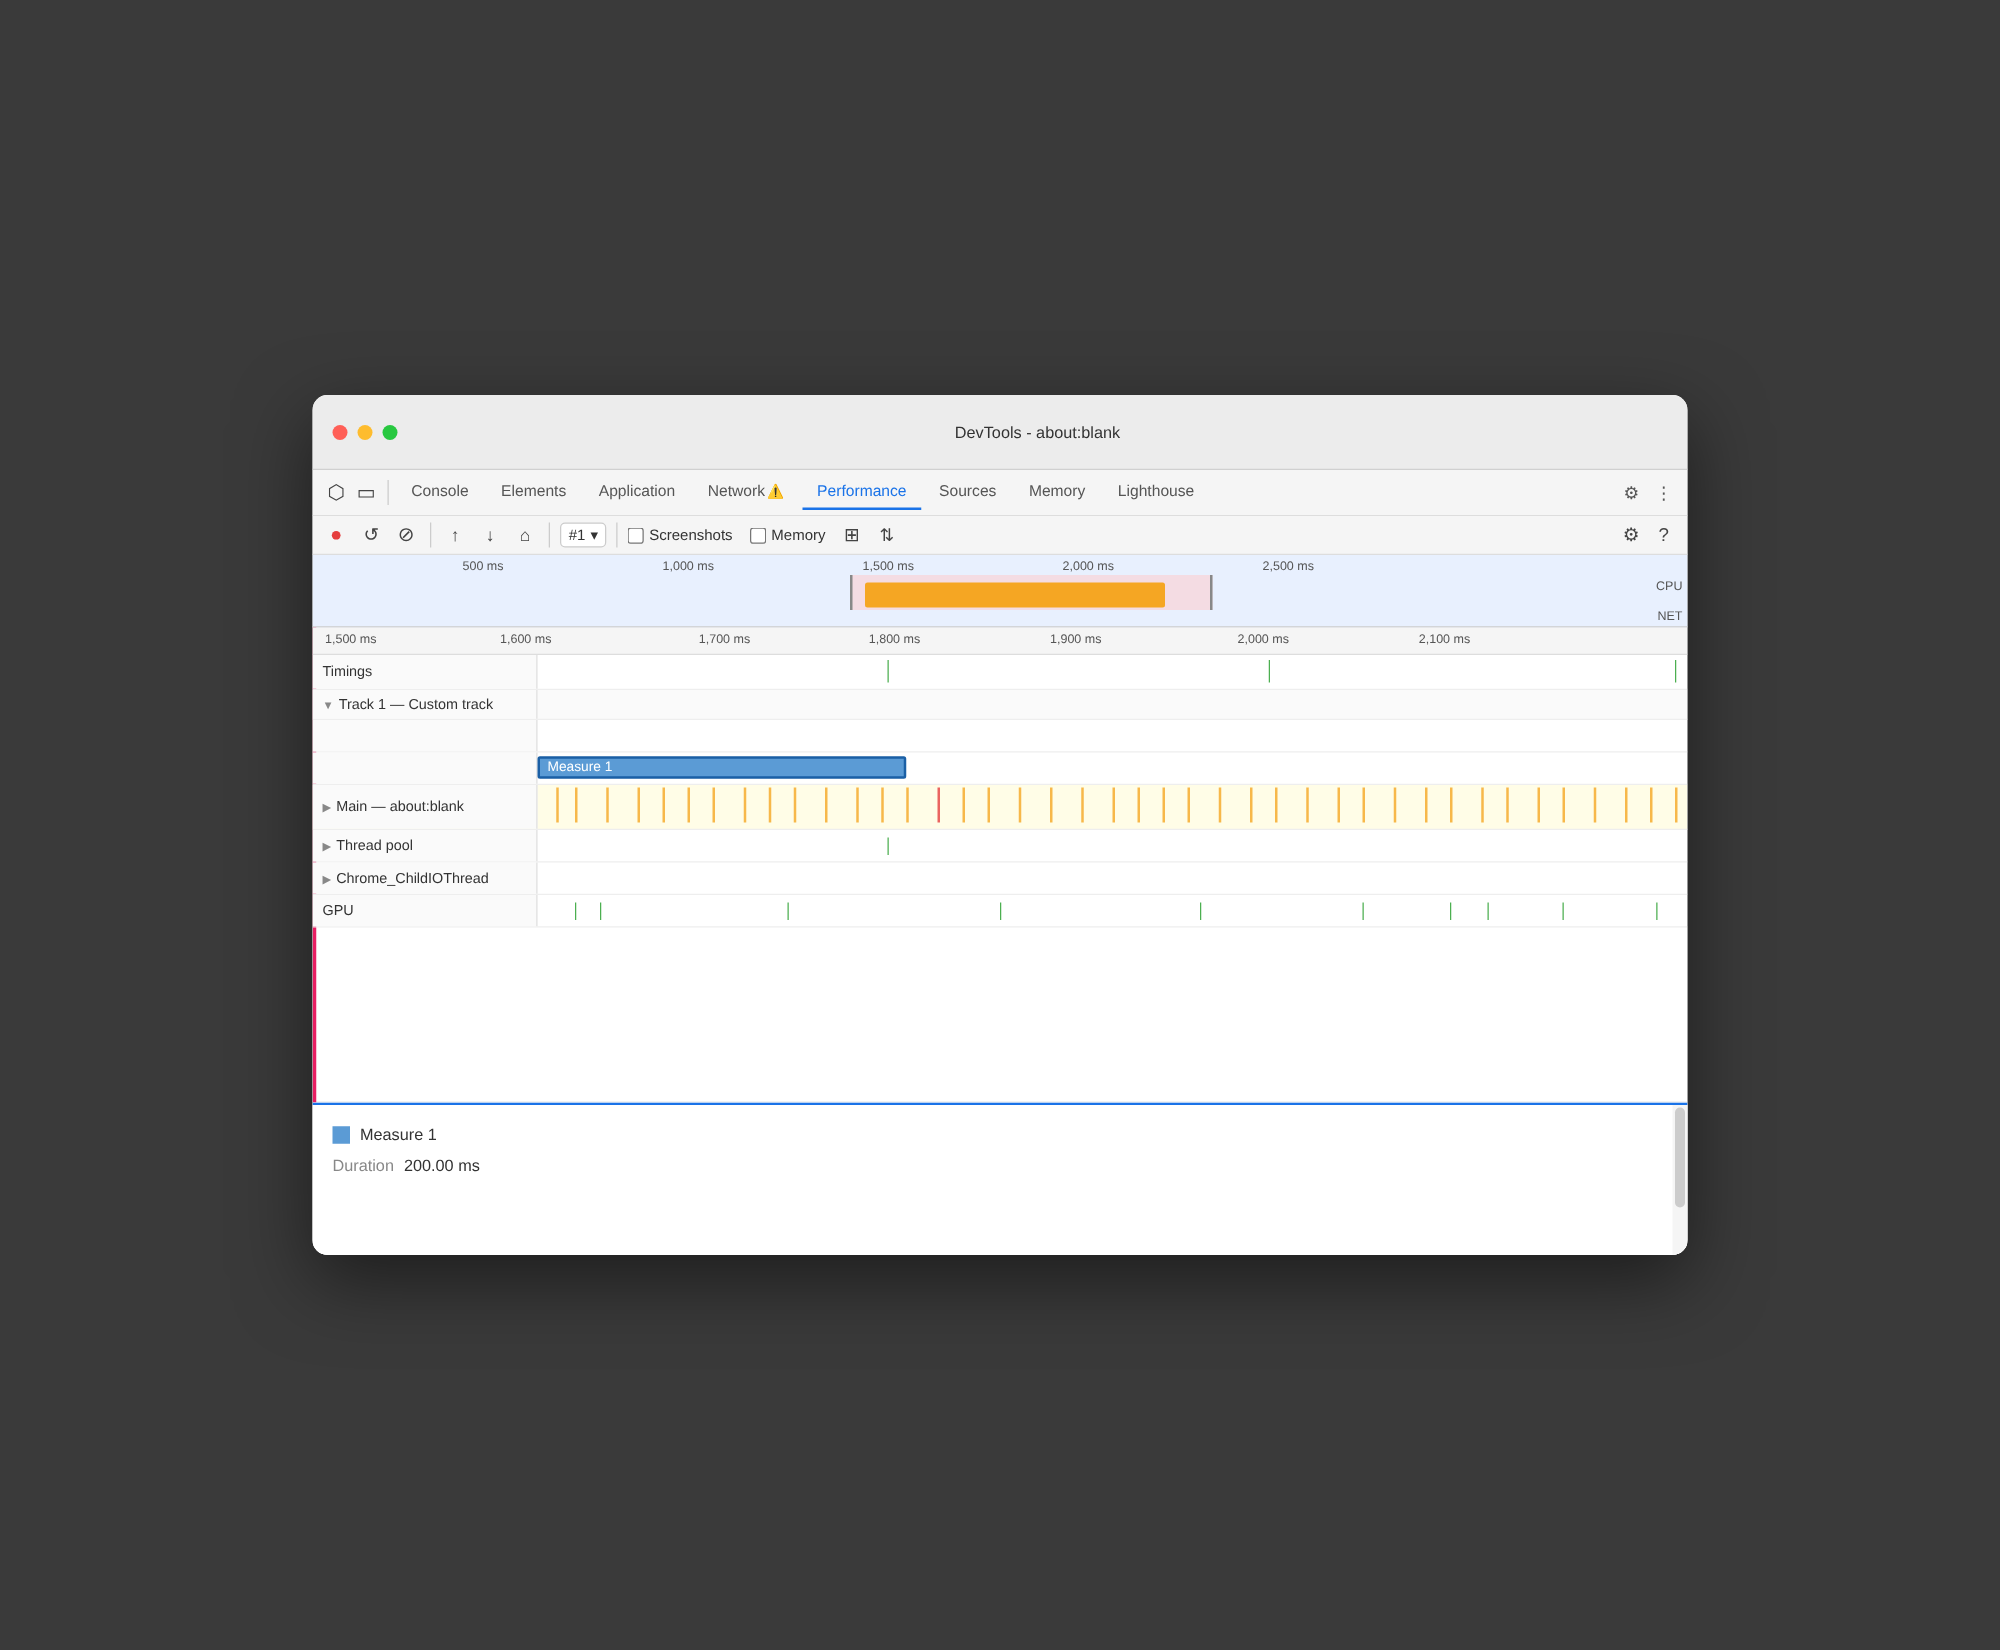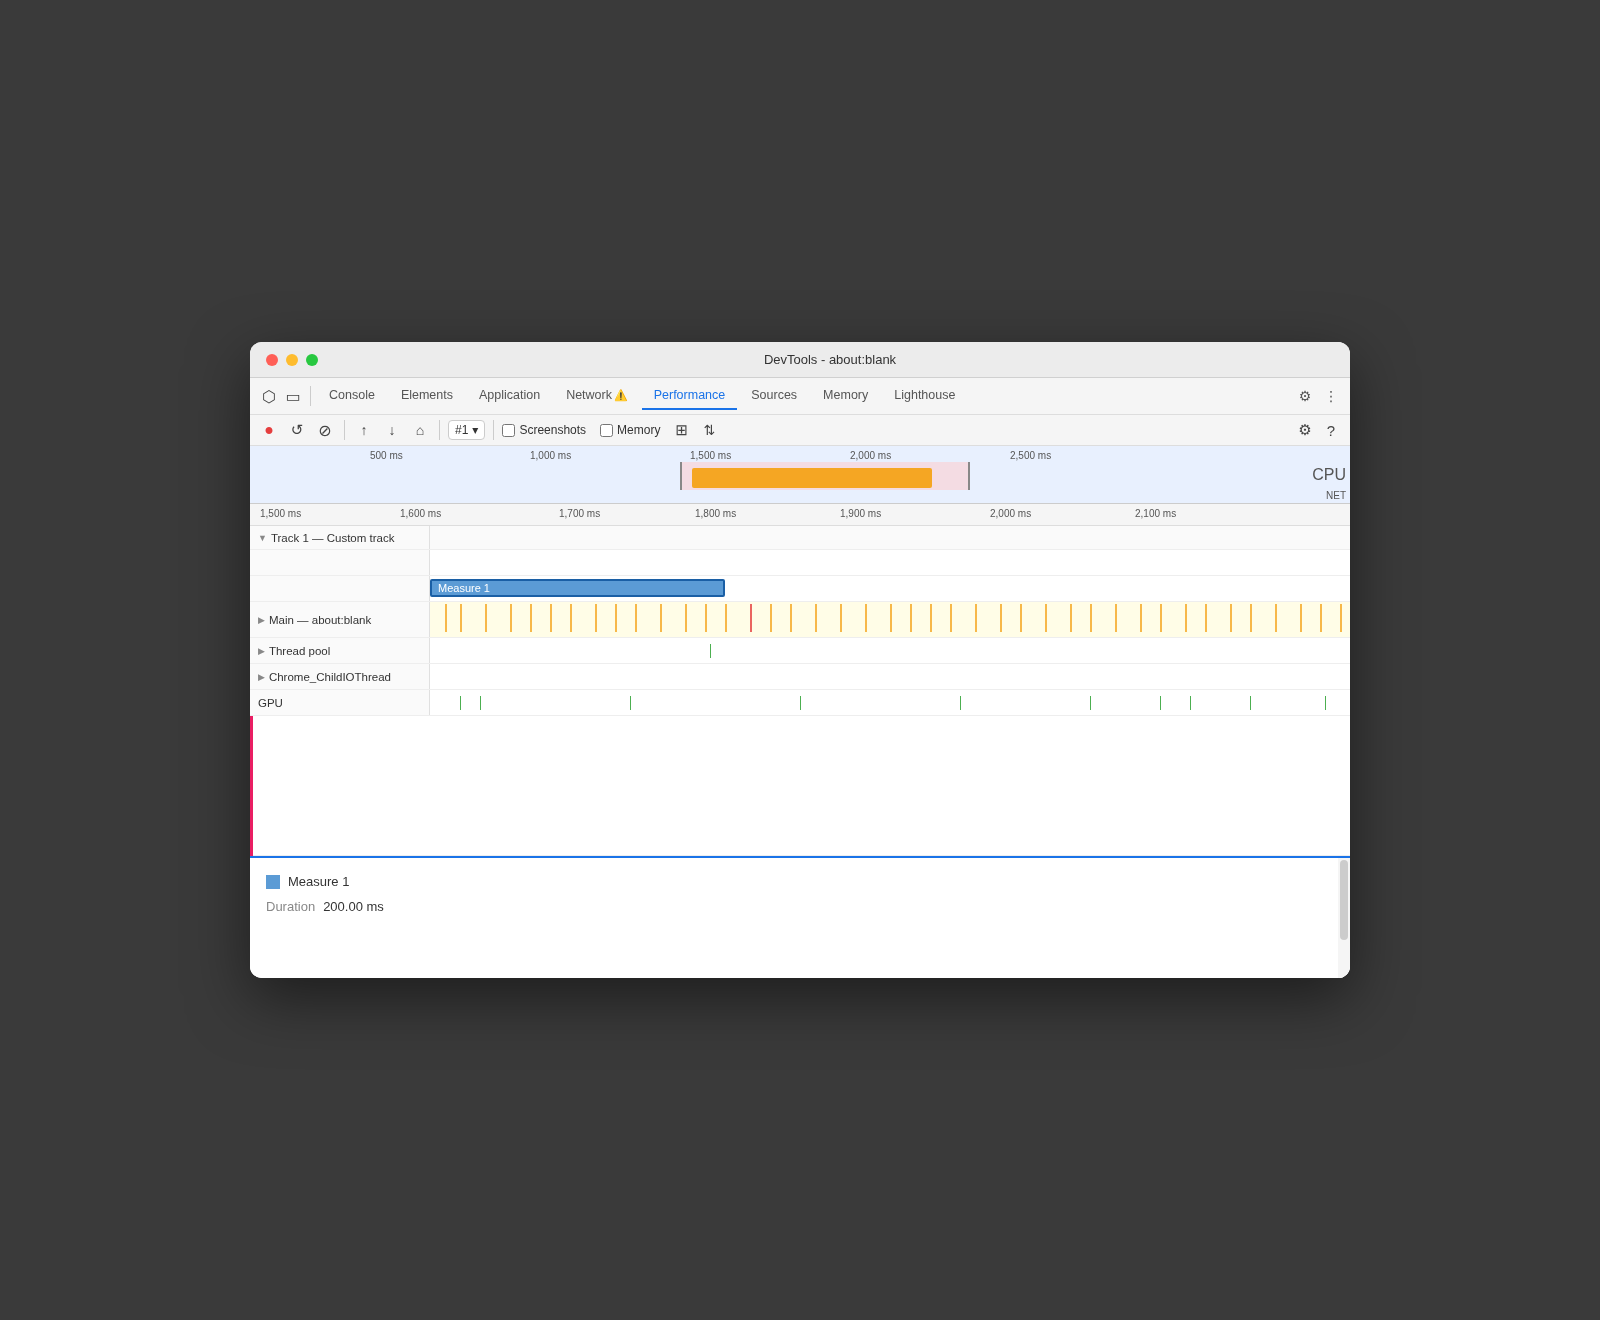--- a/index.html
+++ b/index.html
@@ -15,21 +15,21 @@
       width: 1100px;
       background: #ffffff;
       border-radius: 12px;
       box-shadow: 0 20px 60px rgba(0,0,0,0.5);
       overflow: hidden;
       display: flex;
       flex-direction: column;
     }
     .titlebar {
       background: #ececec;
-      padding: 10px 16px;
+      padding: 22px 16px;
       display: flex;
       align-items: center;
       gap: 8px;
       border-bottom: 1px solid #d0d0d0;
     }
     .traffic-light {
       width: 12px; height: 12px; border-radius: 50%; cursor: pointer;
     }
     .close { background: #ff5f57; }
     .minimize { background: #febc2e; }
@@ -138,21 +138,21 @@
     .ruler-tick {
       position: absolute;
       font-size: 10px;
       color: #555;
       top: 4px;
     }
     .cpu-label {
       position: absolute;
       right: 4px;
       top: 20px;
-      font-size: 16px;
+      font-size: 10px;
       color: #555;
     }
     .net-label {
       position: absolute;
       right: 4px;
       bottom: 2px;
       font-size: 10px;
       color: #555;
     }
     .selection-range {
@@ -403,20 +403,31 @@
     <div class="time-ruler">
       <div class="time-ruler-tick" style="left: 10px;">1,500 ms</div>
       <div class="time-ruler-tick" style="left: 150px;">1,600 ms</div>
       <div class="time-ruler-tick" style="left: 309px;">1,700 ms</div>
       <div class="time-ruler-tick" style="left: 445px;">1,800 ms</div>
       <div class="time-ruler-tick" style="left: 590px;">1,900 ms</div>
       <div class="time-ruler-tick" style="left: 740px;">2,000 ms</div>
       <div class="time-ruler-tick" style="left: 885px;">2,100 ms</div>
     </div>
 
+    <div class="track-row" style="height: 28px;">
+      <div class="track-label">
+        <span>Timings</span>
+      </div>
+      <div class="track-content" style="position:relative;">
+
+        <div class="green-tick" style="left: 280px; top:4px; height:18px;"></div>
+        <div class="green-tick" style="left: 585px; top:4px; height:18px;"></div>
+        <div class="green-tick" style="left: 910px; top:4px; height:18px;"></div>
+      </div>
+    </div>
 
     <div class="track-row" style="height: 22px; background: #fafafa;">
       <div class="track-label">
         <span class="triangle">▼</span>
         <span>Track 1 — Custom track</span>
       </div>
       <div class="track-content"></div>
     </div>
 
     <div class="track-row" style="height: 26px;">

